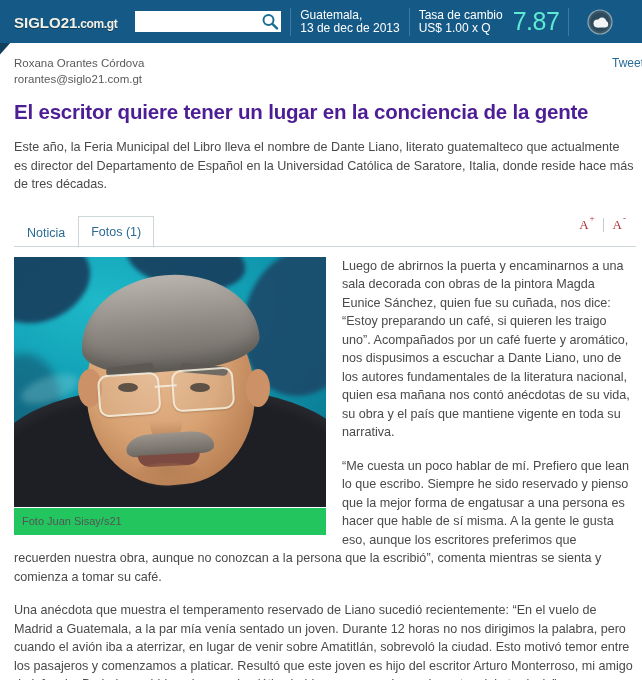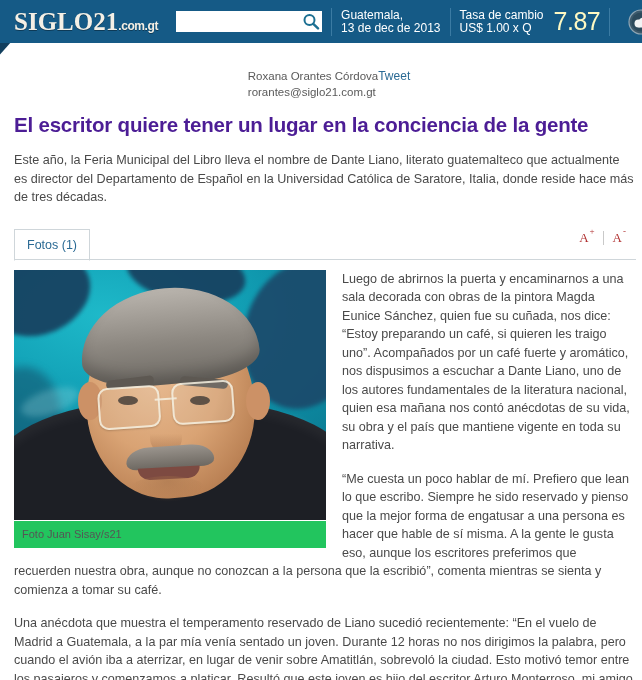--- a/index.html
+++ b/index.html
@@ -31,22 +31,22 @@
     font-family: "Liberation Serif", serif;
     font-weight: bold;
     font-size: 21px;
     letter-spacing: -0.3px;
     color: #f4f0e6;
     white-space: nowrap;
     line-height: 1;
     text-shadow: 0 1px 0 rgba(0,0,0,.35);
   }
   .logo .siglo {
-    font-family: Liberation Serif, serif;
-    font-size: 25px;
+    font-family: Liberation Sans, sans-serif;
+    font-size: 15px;
     letter-spacing: 0px;
   }
   .logo .tld {
     font-family: "Liberation Sans", sans-serif;
     font-weight: bold;
     font-size: 12px;
     letter-spacing: -0.4px;
   }
   .search-wrap {
     margin-left: 18px;
@@ -85,21 +85,21 @@
     margin: 0 9px;
     flex: none;
   }
   .hblock {
     color: #ffffff;
     font-size: 12px;
     line-height: 13px;
     white-space: nowrap;
   }
   .rate-val {
-    color: #fef9c3;
+    color: #5eead4;
     font-size: 25px;
     line-height: 25px;
     font-weight: normal;
     letter-spacing: -0.5px;
     margin-left: 10px;
     white-space: nowrap;
   }
   .weather-icon {
     margin-left: 9px;
     width: 26px;
@@ -122,23 +122,23 @@
     left: -4px;
     top: -2px;
     width: 0; height: 0;
     border-left: 16px solid #123f5e;
     border-bottom: 18px solid transparent;
   }
 
   
   .byline-row {
     display: flex;
-    justify-content: center;
+    justify-content: space-between;
     align-items: flex-start;
-    padding: 26px 0 0 14px;
+    padding: 13px 0 0 14px;
   }
   .byline {
     font-size: 11.5px;
     line-height: 15.5px;
     color: #5a5a5a;
   }
   .tweet-btn {
     font-size: 12px;
     color: #2a6a94;
     padding-right: 0;
@@ -483,20 +483,21 @@
     <div>rorantes@siglo21.com.gt</div>
   </div>
   <div class="tweet-btn">Tweet</div>
 </div>
 
 <h1 class="headline">El escritor quiere tener un lugar en la conciencia de la gente</h1>
 <p class="lead">Este año, la Feria Municipal del Libro lleva el nombre de Dante Liano, literato guatemalteco que actualmente es director del Departamento de Español en la Universidad Católica de Saratore, Italia, donde reside hace más de tres décadas.</p>
 
 <div class="tabbar">
   <div class="tabs">
+    <div class="tab">Noticia</div>
     <div class="tab active">Fotos (1)</div>
   </div>
   <div class="fontsize-ctrls">
     <div class="fs-btn"><span>A</span><sup>+</sup></div>
     <div class="fs-sep"></div>
     <div class="fs-btn"><span>A</span><sup>-</sup></div>
   </div>
   <div class="tab-rule"></div>
 </div>
 

